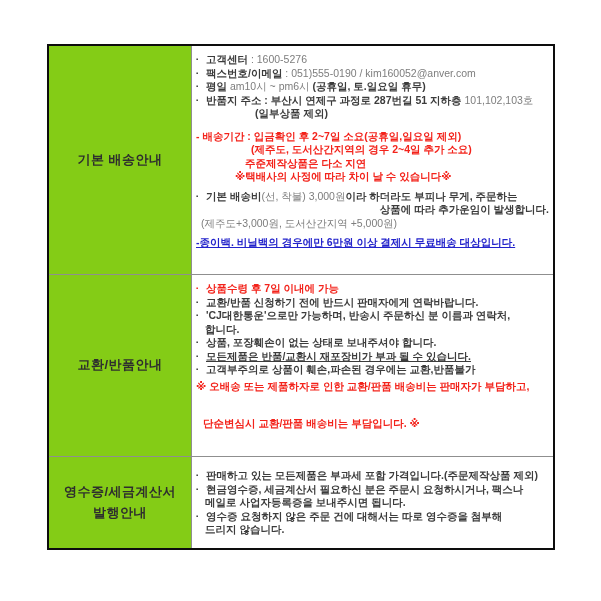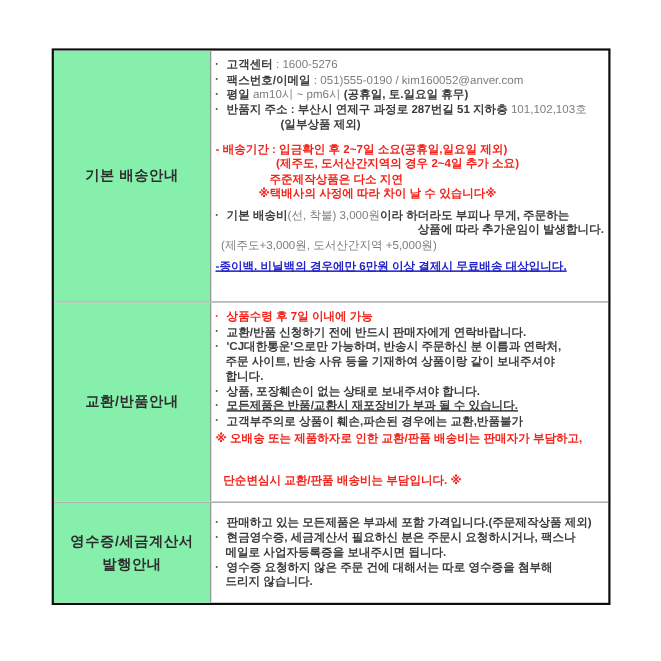--- a/index.html
+++ b/index.html
@@ -19,21 +19,21 @@
     display:flex; flex-direction:column;
   }
   .t-row{ display:flex; box-sizing:border-box; border-bottom:1px solid #8f8f8f; overflow:hidden; }
   .t-row.r1{ height:229px; }
   .t-row.r2{ height:182px; }
   .t-row.r3{ flex:1; border-bottom:none; }
 
   .cell-title{
     width:143px; flex:0 0 143px;
     box-sizing:border-box;
-    background:#86efac;
+    background:#84cc16;
     border-right:1px solid #8f8f8f;
     display:flex; align-items:center; justify-content:center;
     text-align:center;
     font-size:13px; font-weight:700; color:#2e2e2e;
     white-space:pre-line; line-height:1.6;
     letter-spacing:0.5px;
   }
   .cell-body{
     flex:1; box-sizing:border-box;
     padding:7px 4px 0 4px;
@@ -79,21 +79,20 @@
           <div class="line sg-bl" style="margin-top: 6px;"><span class="sg-bl">-종이백. 비닐백의 경우에만 6만원 이상 결제시 무료배송 대상입니다.</span></div>
         </div>
     </div>
 
     <div class="t-row r2">
       <div class="cell-title">교환/반품안내</div>
       <div class="cell-body">
           <div class="line sg-r"><span class="bullet">▪</span><span class="sg-r">상품수령 후 7일 이내에 가능</span></div>
           <div class="line sg-b"><span class="bullet">▪</span><span class="sg-b">교환/반품 신청하기 전에 반드시 판매자에게 연락바랍니다.</span></div>
           <div class="line sg-b"><span class="bullet">▪</span><span class="sg-b">'CJ대한통운'으로만 가능하며, 반송시 주문하신 분 이름과 연락처,</span></div>
-          <div class="line sg-b" style="padding-left: 9px;"><span class="sg-b">주문 사이트, 반송 사유 등을 기재하여 상품이랑 같이 보내주셔야</span></div>
           <div class="line sg-b" style="padding-left: 9px;"><span class="sg-b">합니다.</span></div>
           <div class="line sg-b"><span class="bullet">▪</span><span class="sg-b">상품, 포장훼손이 없는 상태로 보내주셔야 합니다.</span></div>
           <div class="line sg-bu"><span class="bullet">▪</span><span class="sg-bu">모든제품은 반품/교환시 재포장비가 부과 될 수 있습니다.</span></div>
           <div class="line sg-b"><span class="bullet">▪</span><span class="sg-b">고객부주의로 상품이 훼손,파손된 경우에는 교환,반품불가</span></div>
           <div class="line sg-r" style="margin-top: 3px;"><span class="sg-r">※ 오배송 또는 제품하자로 인한 교환/판품 배송비는 판매자가 부담하고,</span></div>
           <div class="line sg-r" style="padding-left: 7px; margin-top: 24px;"><span class="sg-r">단순변심시 교환/판품 배송비는 부담입니다. ※</span></div>
         </div>
     </div>
 
     <div class="t-row r3">

